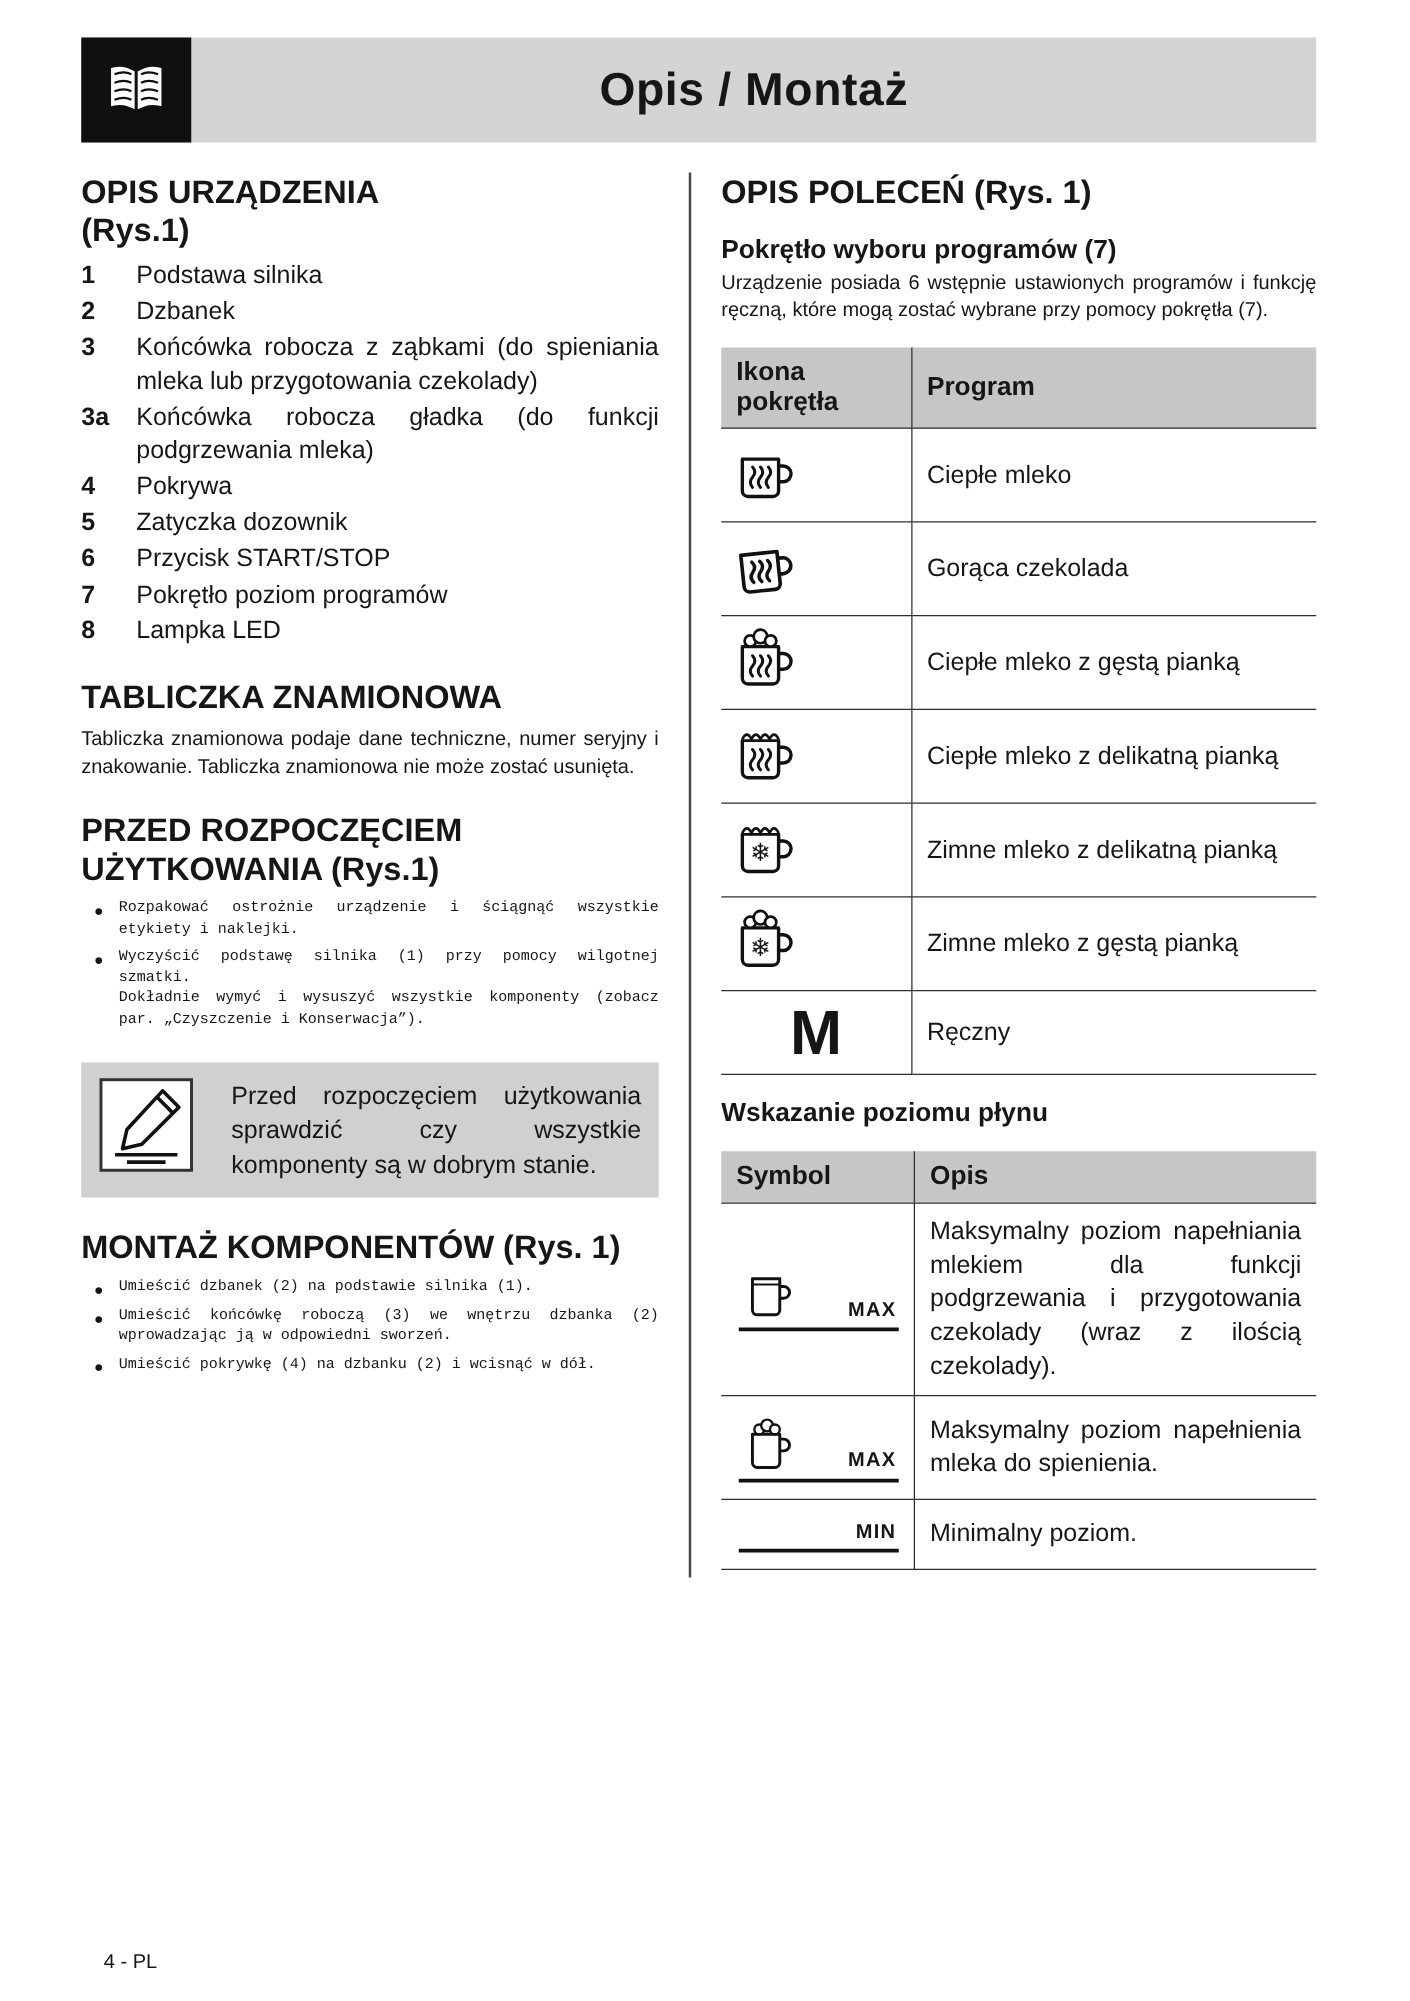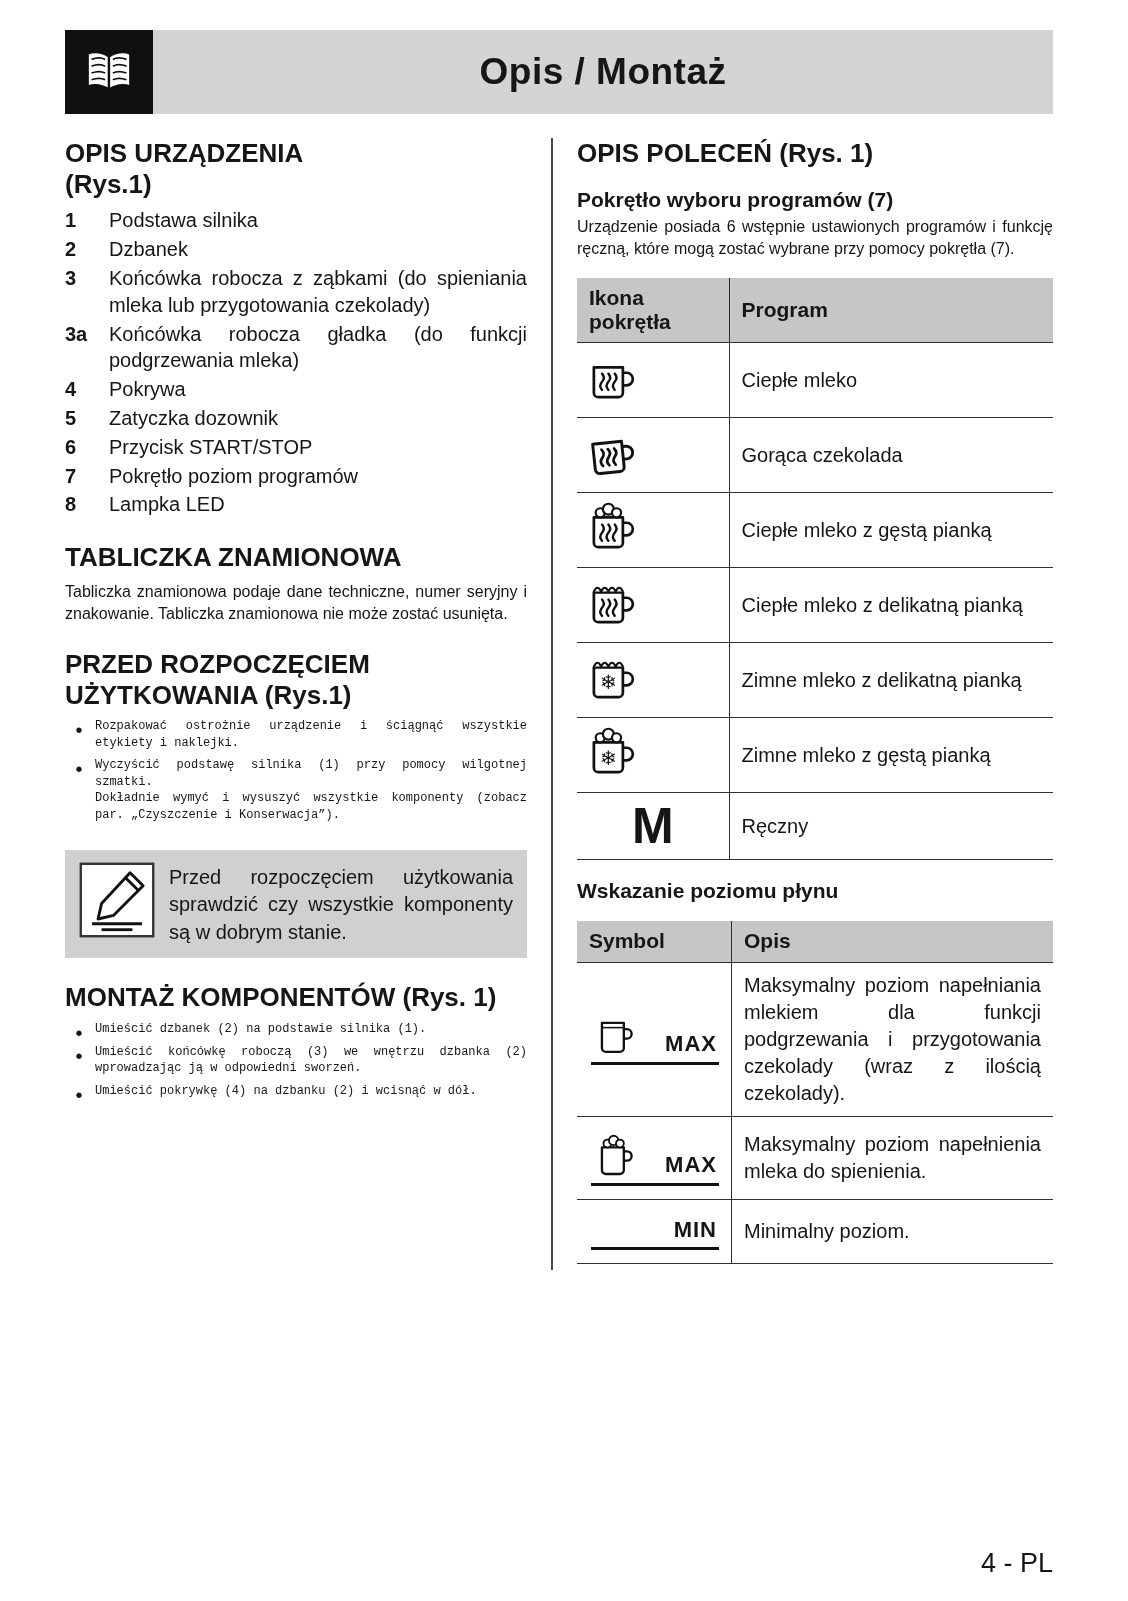--- a/index.html
+++ b/index.html
@@ -25,39 +25,39 @@
   p.body { font-size:16px; line-height:1.38; text-align:justify; margin:4px 0 0 0; white-space:pre-line; }
   
   .numrow { display:flex; font-size:20px; line-height:1.34; margin:2px 0; }
   .numrow .n { width:44px; flex-shrink:0; font-weight:bold; }
   .numrow .t { flex:1; text-align:justify; }
   
   .bullet { position:relative; padding-left:30px; font-size:12px; line-height:1.38;
     text-align:justify; margin:6px 0; white-space:pre-line;font-family:Liberation Mono, monospace; }
   .bullet::before { content:"•"; position:absolute; left:8px; top:0; font-size:20px; }
   
-  .note { background:#d0d0d0; display:flex; gap:14px; padding:12px 14px; margin:26px 0 6px 0; align-items:flex-start; }
+  .note { background:#d0d0d0; display:flex; gap:30px; padding:12px 14px; margin:26px 0 6px 0; align-items:flex-start; }
   .note-icon { width:76px; height:76px; flex-shrink:0; }
   .note-text { font-size:20px; line-height:1.38; text-align:justify; padding-top:2px; }
   
   table { width:100%; border-collapse:collapse; margin:18px 0 6px 0; }
   th { background:#c6c6c6; font-size:21px; text-align:left; padding:8px 12px;
        border-bottom:1px solid #2f2f2f; white-space:pre-line; line-height:1.15; }
   td { border-bottom:1px solid #2f2f2f; padding:9px 12px; font-size:20px; line-height:1.35; }
   th:first-child, td:first-child { width:152px; border-right:1px solid #2f2f2f; }
   td.icon-cell { text-align:center; vertical-align:middle; padding:8px 6px; }
   td.prog-cell, td.desc-cell { text-align:justify; vertical-align:middle; }
   .m-glyph { font-size:50px; font-weight:600; line-height:1; }
   
   .level-sym { display:flex; align-items:flex-end; justify-content:space-between;
     border-bottom:3px solid #111; padding:2px 2px 3px 0; width:128px; margin:4px 0 4px 2px; }
   .level-sym.min-only { justify-content:flex-end; }
-  .level-label { font-weight:bold; font-size:22px; letter-spacing:1px; }
-  
-  .ftr { margin-top:14px; font-size:27px; padding-left:18px;text-align:right; }
+  .level-label { font-weight:bold; font-size:16px; letter-spacing:1px; }
+  
+  .ftr { margin-top:14px; font-size:16px; padding-left:18px; }
   svg { display:block; }
 </style>
 </head>
 <body>
 
 <div class="page">
 
   <div class="hdr">
     <div class="hdr-logo">
       <svg width="62" height="62" viewBox="0 0 64 64">

